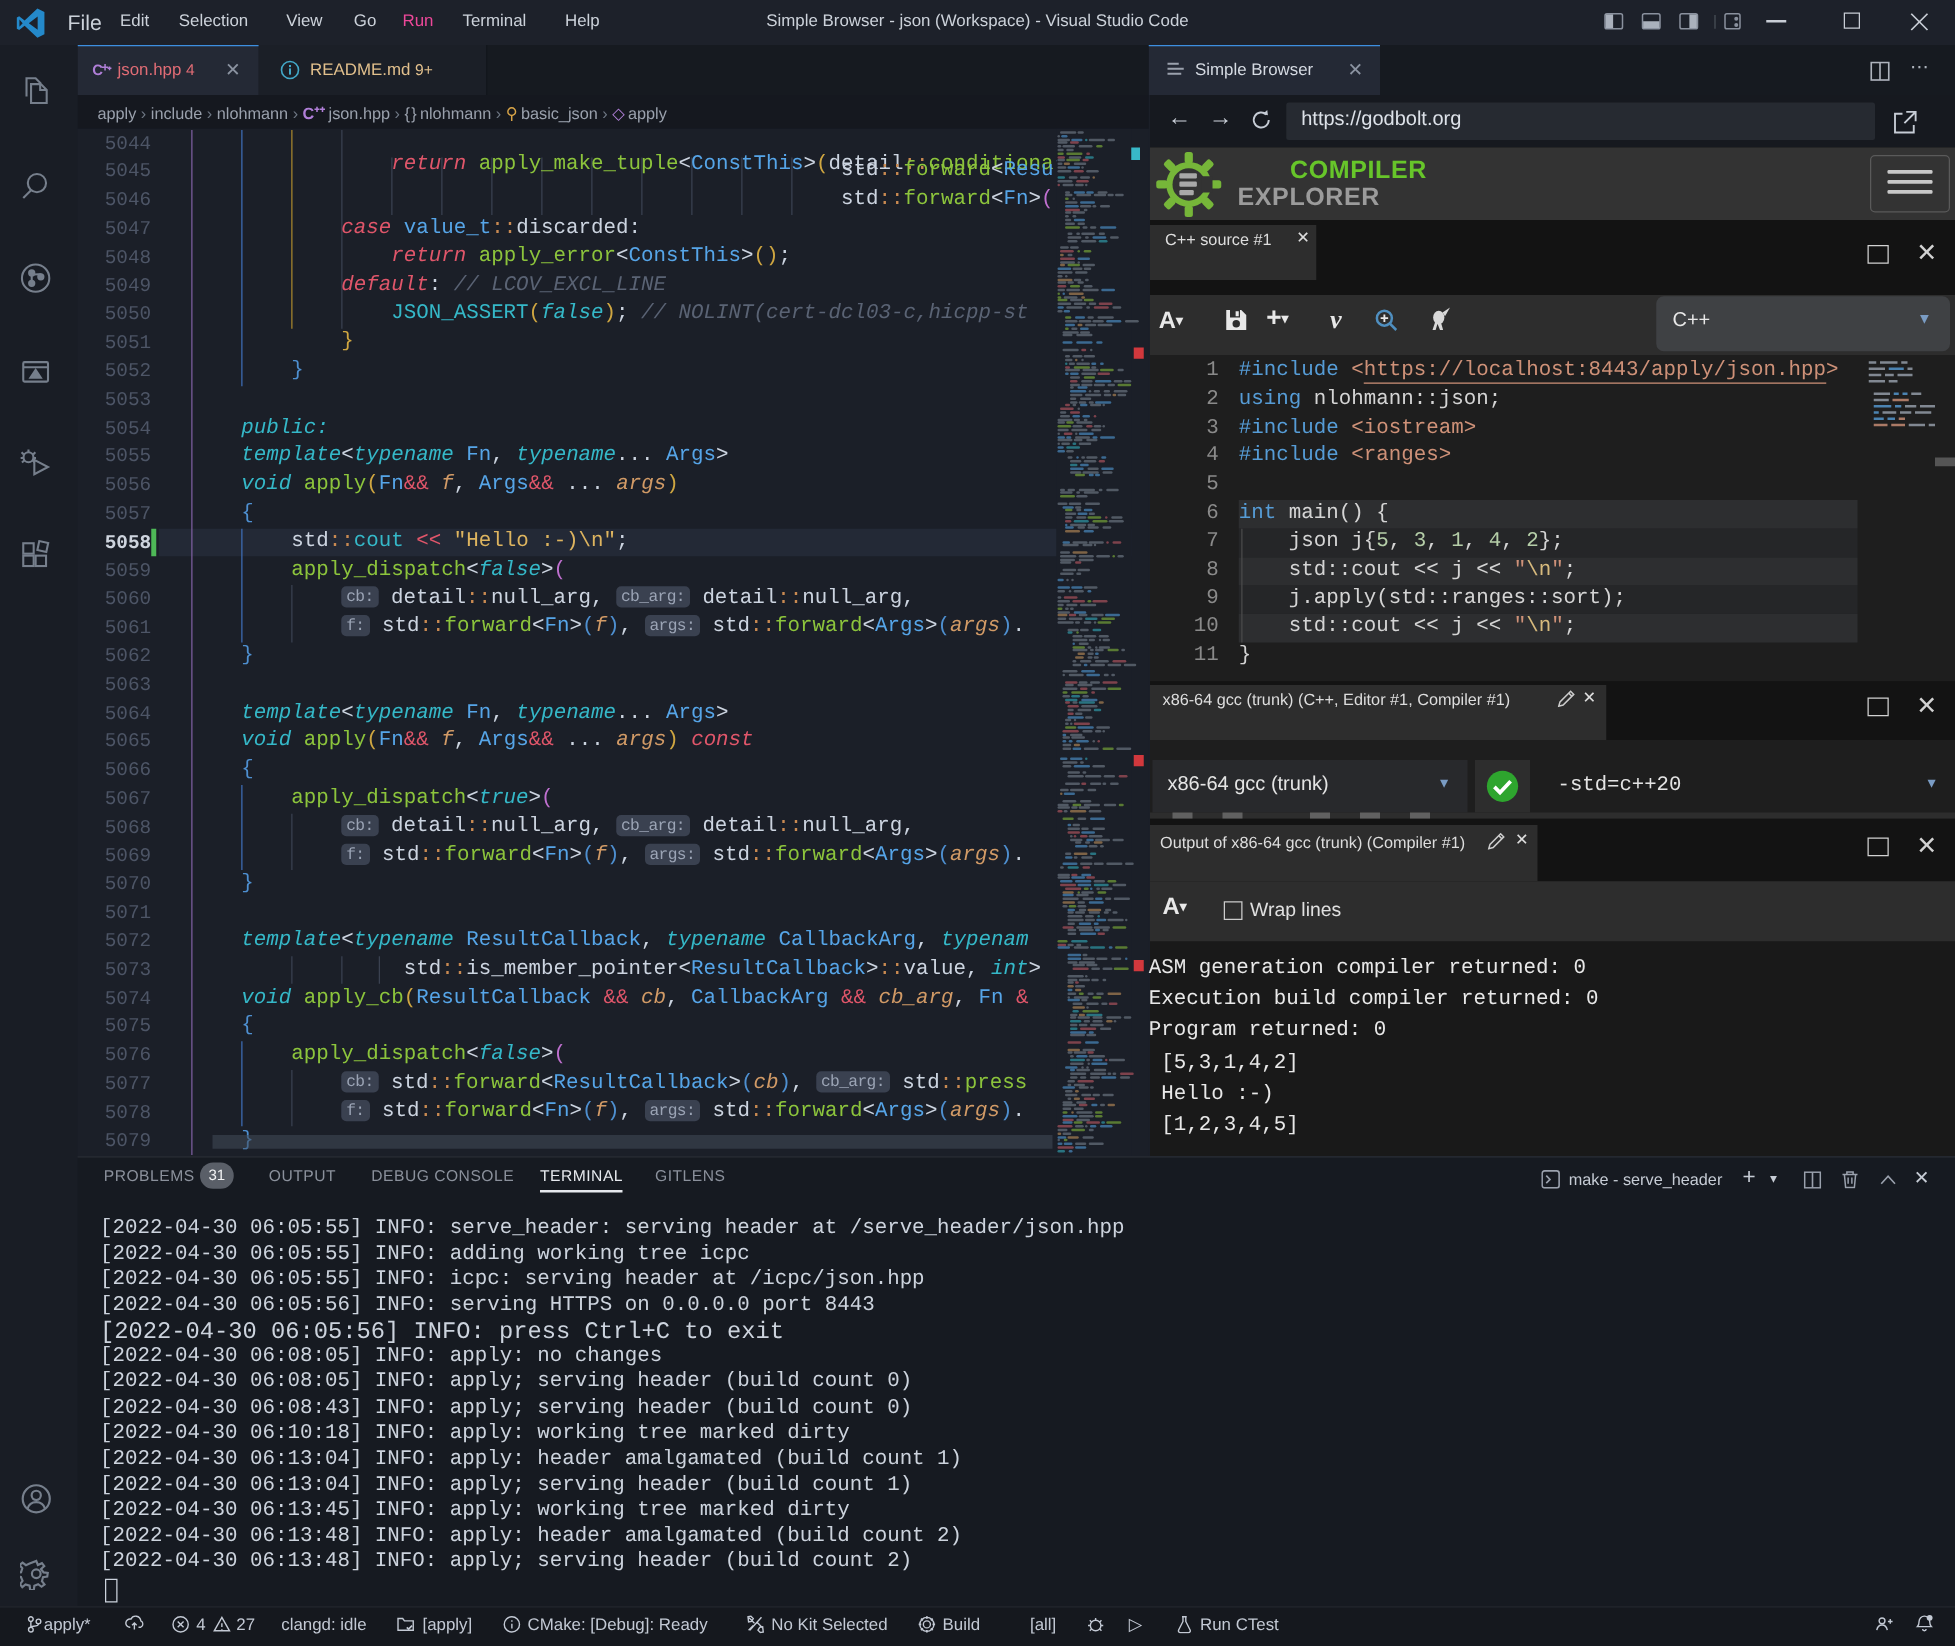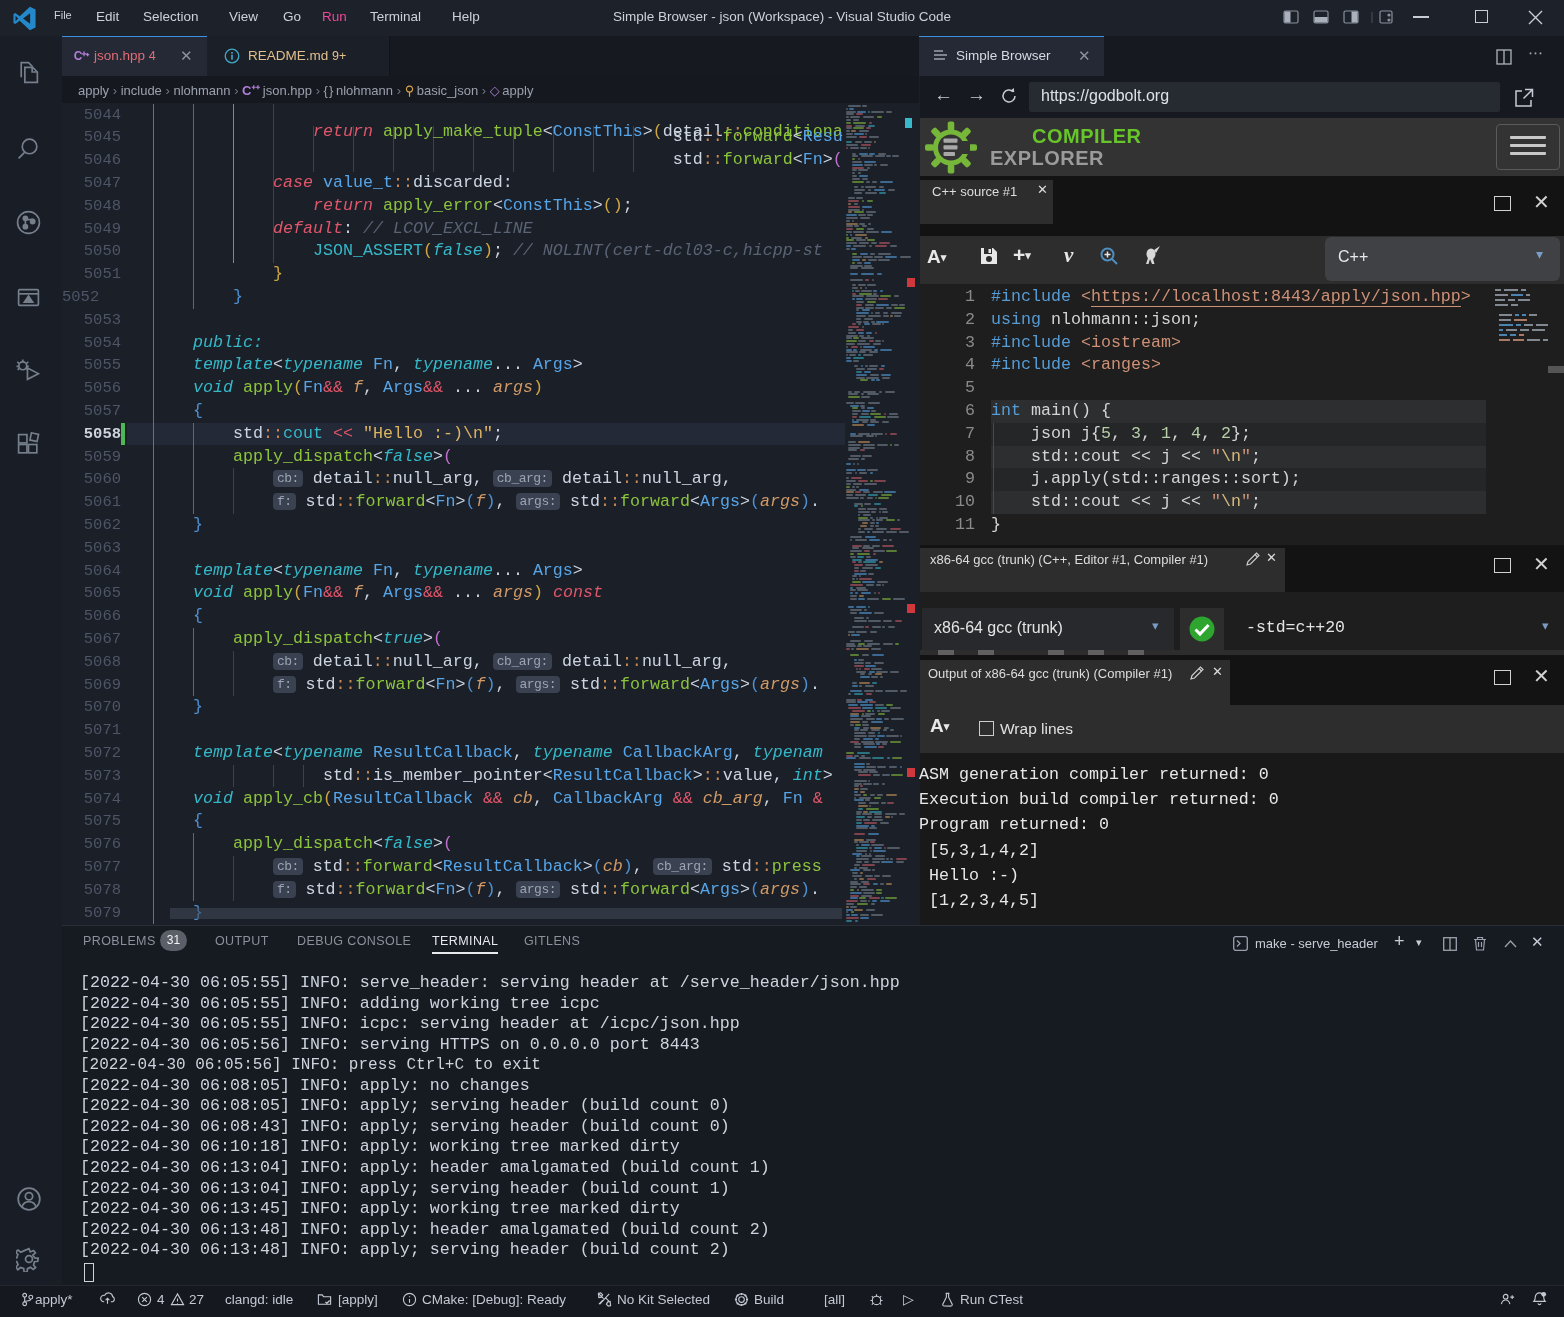--- a/index.html
+++ b/index.html
@@ -22,21 +22,21 @@
 .bb1{color:#4e8fd0}
 .inlay{display:inline-block;background:#3a4150;color:#9ba4b5;border-radius:4px;
  font-size:13px;font-style:normal;line-height:17px;height:17px;padding:0 4px;vertical-align:1px;letter-spacing:-0.5px}
 .g{position:absolute;width:1px}
 .mline{position:absolute;height:1.6px;border-radius:1px}
 </style></head><body>
 <div class="abs" style="left:0;top:0;width:1564px;height:36px;background:#1d212a"></div>
 <svg class="abs" style="left:12px;top:6px" width="25" height="25" viewBox="0 0 24 24">
     <path fill="#2489ca" d="M17.2 0.8 7.4 9.9 3.2 6.7 1.4 7.6v8.8l1.8 0.9 4.2-3.2 9.8 9.1 5.4-2.6V3.4zM17.4 6.9v10.2L10.6 12zM3.4 9.3 5.9 12l-2.5 2.7z"></path>
   </svg>
-<div class="abs" style="left:54px;top:9px;font-size:11px;color:#ccd2da">File</div>
+<div class="abs" style="left:54px;top:9px;font-size:17px;color:#ccd2da">File</div>
 <div class="abs" style="left:96px;top:9px;font-size:13.5px;color:#ccd2da">Edit</div>
 <div class="abs" style="left:143px;top:9px;font-size:13.5px;color:#ccd2da">Selection</div>
 <div class="abs" style="left:229px;top:9px;font-size:13.5px;color:#ccd2da">View</div>
 <div class="abs" style="left:283px;top:9px;font-size:13.5px;color:#ccd2da">Go</div>
 <div class="abs" style="left:322px;top:9px;font-size:13.5px;color:#ec4899">Run</div>
 <div class="abs" style="left:370px;top:9px;font-size:13.5px;color:#ccd2da">Terminal</div>
 <div class="abs" style="left:452px;top:9px;font-size:13.5px;color:#ccd2da">Help</div>
 <div class="abs" style="left:582px;top:9px;width:400px;text-align:center;font-size:13.5px;color:#ccd2da">Simple Browser - json (Workspace) - Visual Studio Code</div>
 <svg class="abs" style="left:1283px;top:10px" width="110" height="16" viewBox="0 0 110 16">
     <g fill="none" stroke="#8a919e" stroke-width="1.2">
@@ -114,21 +114,21 @@
 <div class="g" style="left:273px;top:764.7px;height:22.8px;background:#3a4150;width:1px"></div>
 <div class="g" style="left:303px;top:764.7px;height:22.8px;background:#3a4150;width:1px"></div>
 <div class="cl" style="left:62px;top:103.5px;width:59px;text-align:right;color:#4d5566;font-size:15.5px">5044</div>
 <div class="cl" style="left:62px;top:126.3px;width:59px;text-align:right;color:#4d5566;font-size:15.5px">5045</div>
 <div class="cl" style="left:62px;top:149.1px;width:59px;text-align:right;color:#4d5566;font-size:15.5px">5046</div>
 <div class="cl" style="left:62px;top:171.9px;width:59px;text-align:right;color:#4d5566;font-size:15.5px">5047</div>
 <div class="cl" style="left:62px;top:194.7px;width:59px;text-align:right;color:#4d5566;font-size:15.5px">5048</div>
 <div class="cl" style="left:62px;top:217.5px;width:59px;text-align:right;color:#4d5566;font-size:15.5px">5049</div>
 <div class="cl" style="left:62px;top:240.3px;width:59px;text-align:right;color:#4d5566;font-size:15.5px">5050</div>
 <div class="cl" style="left:62px;top:263.1px;width:59px;text-align:right;color:#4d5566;font-size:15.5px">5051</div>
-<div class="cl" style="left:62px;top:285.9px;width:59px;color:#4d5566;font-size:15.5px">5052</div>
+<div class="cl" style="left:62px;top:285.9px;width:59px;text-align:right;color:#4d5566;font-size:15.5px">5052</div>
 <div class="cl" style="left:62px;top:308.7px;width:59px;text-align:right;color:#4d5566;font-size:15.5px">5053</div>
 <div class="cl" style="left:62px;top:331.5px;width:59px;text-align:right;color:#4d5566;font-size:15.5px">5054</div>
 <div class="cl" style="left:62px;top:354.3px;width:59px;text-align:right;color:#4d5566;font-size:15.5px">5055</div>
 <div class="cl" style="left:62px;top:377.1px;width:59px;text-align:right;color:#4d5566;font-size:15.5px">5056</div>
 <div class="cl" style="left:62px;top:399.9px;width:59px;text-align:right;color:#4d5566;font-size:15.5px">5057</div>
 <div class="cl" style="left:62px;top:422.7px;width:59px;text-align:right;color:#ced4de;font-size:15.5px;font-weight:bold">5058</div>
 <div class="cl" style="left:62px;top:445.5px;width:59px;text-align:right;color:#4d5566;font-size:15.5px">5059</div>
 <div class="cl" style="left:62px;top:468.3px;width:59px;text-align:right;color:#4d5566;font-size:15.5px">5060</div>
 <div class="cl" style="left:62px;top:491.1px;width:59px;text-align:right;color:#4d5566;font-size:15.5px">5061</div>
 <div class="cl" style="left:62px;top:513.9px;width:59px;text-align:right;color:#4d5566;font-size:15.5px">5062</div>
@@ -1269,21 +1269,21 @@
     </g>
   </svg>
 <svg class="abs" style="left:1504px;top:939px" width="13" height="9" viewBox="0 0 13 9">
     <path d="M1 8l5.5-6L12 8" fill="none" stroke="#9aa1ad" stroke-width="1.3"></path>
   </svg>
 <div class="abs" style="left:1531px;top:933px;font-size:15px;color:#c6ccd5">✕</div>
 <div class="cl" style="left:80px;top:973.0px;color:#ccd3dd;font-size:16.66px;line-height:20.6px">[2022-04-30 06:05:55] INFO: serve_header: serving header at /serve_header/json.hpp</div>
 <div class="cl" style="left:80px;top:993.5px;color:#ccd3dd;font-size:16.66px;line-height:20.6px">[2022-04-30 06:05:55] INFO: adding working tree icpc</div>
 <div class="cl" style="left:80px;top:1014.1px;color:#ccd3dd;font-size:16.66px;line-height:20.6px">[2022-04-30 06:05:55] INFO: icpc: serving header at /icpc/json.hpp</div>
 <div class="cl" style="left:80px;top:1034.7px;color:#ccd3dd;font-size:16.66px;line-height:20.6px">[2022-04-30 06:05:56] INFO: serving HTTPS on 0.0.0.0 port 8443</div>
-<div class="cl" style="left:80px;top:1055.2px;color:#ccd3dd;font-size:16px;line-height:20.6px">[2022-04-30 06:05:56] INFO: press Ctrl+C to exit</div>
+<div class="cl" style="left:80px;top:1055.2px;color:#ccd3dd;font-size:19px;line-height:20.6px">[2022-04-30 06:05:56] INFO: press Ctrl+C to exit</div>
 <div class="cl" style="left:80px;top:1075.8px;color:#ccd3dd;font-size:16.66px;line-height:20.6px">[2022-04-30 06:08:05] INFO: apply: no changes</div>
 <div class="cl" style="left:80px;top:1096.3px;color:#ccd3dd;font-size:16.66px;line-height:20.6px">[2022-04-30 06:08:05] INFO: apply; serving header (build count 0)</div>
 <div class="cl" style="left:80px;top:1116.8px;color:#ccd3dd;font-size:16.66px;line-height:20.6px">[2022-04-30 06:08:43] INFO: apply; serving header (build count 0)</div>
 <div class="cl" style="left:80px;top:1137.4px;color:#ccd3dd;font-size:16.66px;line-height:20.6px">[2022-04-30 06:10:18] INFO: apply: working tree marked dirty</div>
 <div class="cl" style="left:80px;top:1158.0px;color:#ccd3dd;font-size:16.66px;line-height:20.6px">[2022-04-30 06:13:04] INFO: apply: header amalgamated (build count 1)</div>
 <div class="cl" style="left:80px;top:1178.5px;color:#ccd3dd;font-size:16.66px;line-height:20.6px">[2022-04-30 06:13:04] INFO: apply; serving header (build count 1)</div>
 <div class="cl" style="left:80px;top:1199.0px;color:#ccd3dd;font-size:16.66px;line-height:20.6px">[2022-04-30 06:13:45] INFO: apply: working tree marked dirty</div>
 <div class="cl" style="left:80px;top:1219.6px;color:#ccd3dd;font-size:16.66px;line-height:20.6px">[2022-04-30 06:13:48] INFO: apply: header amalgamated (build count 2)</div>
 <div class="cl" style="left:80px;top:1240.2px;color:#ccd3dd;font-size:16.66px;line-height:20.6px">[2022-04-30 06:13:48] INFO: apply; serving header (build count 2)</div>
 <div class="abs" style="left:84px;top:1263px;width:10px;height:19px;border:1.5px solid #ccd3dd"></div>

